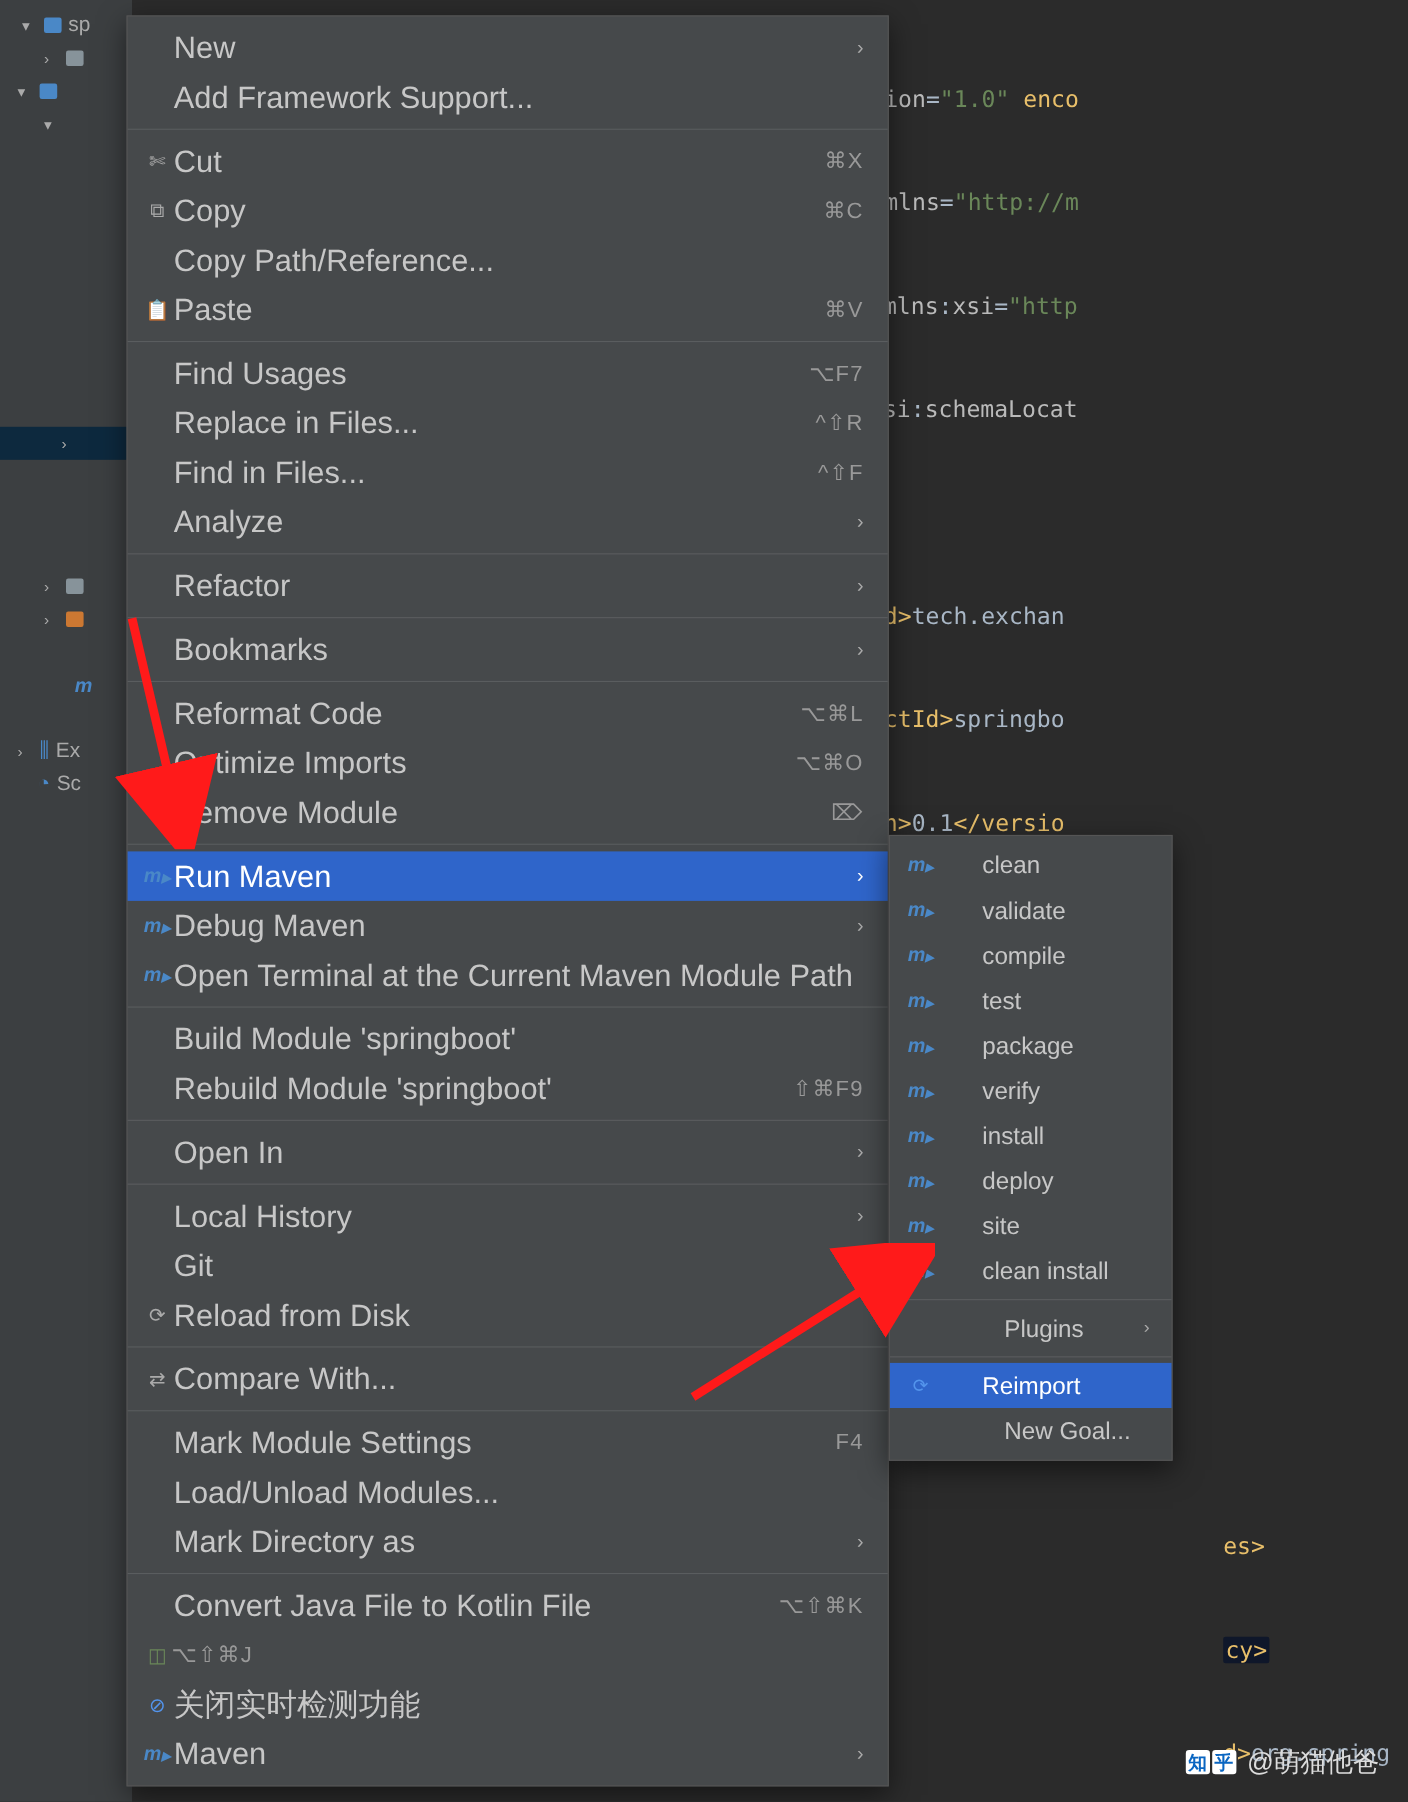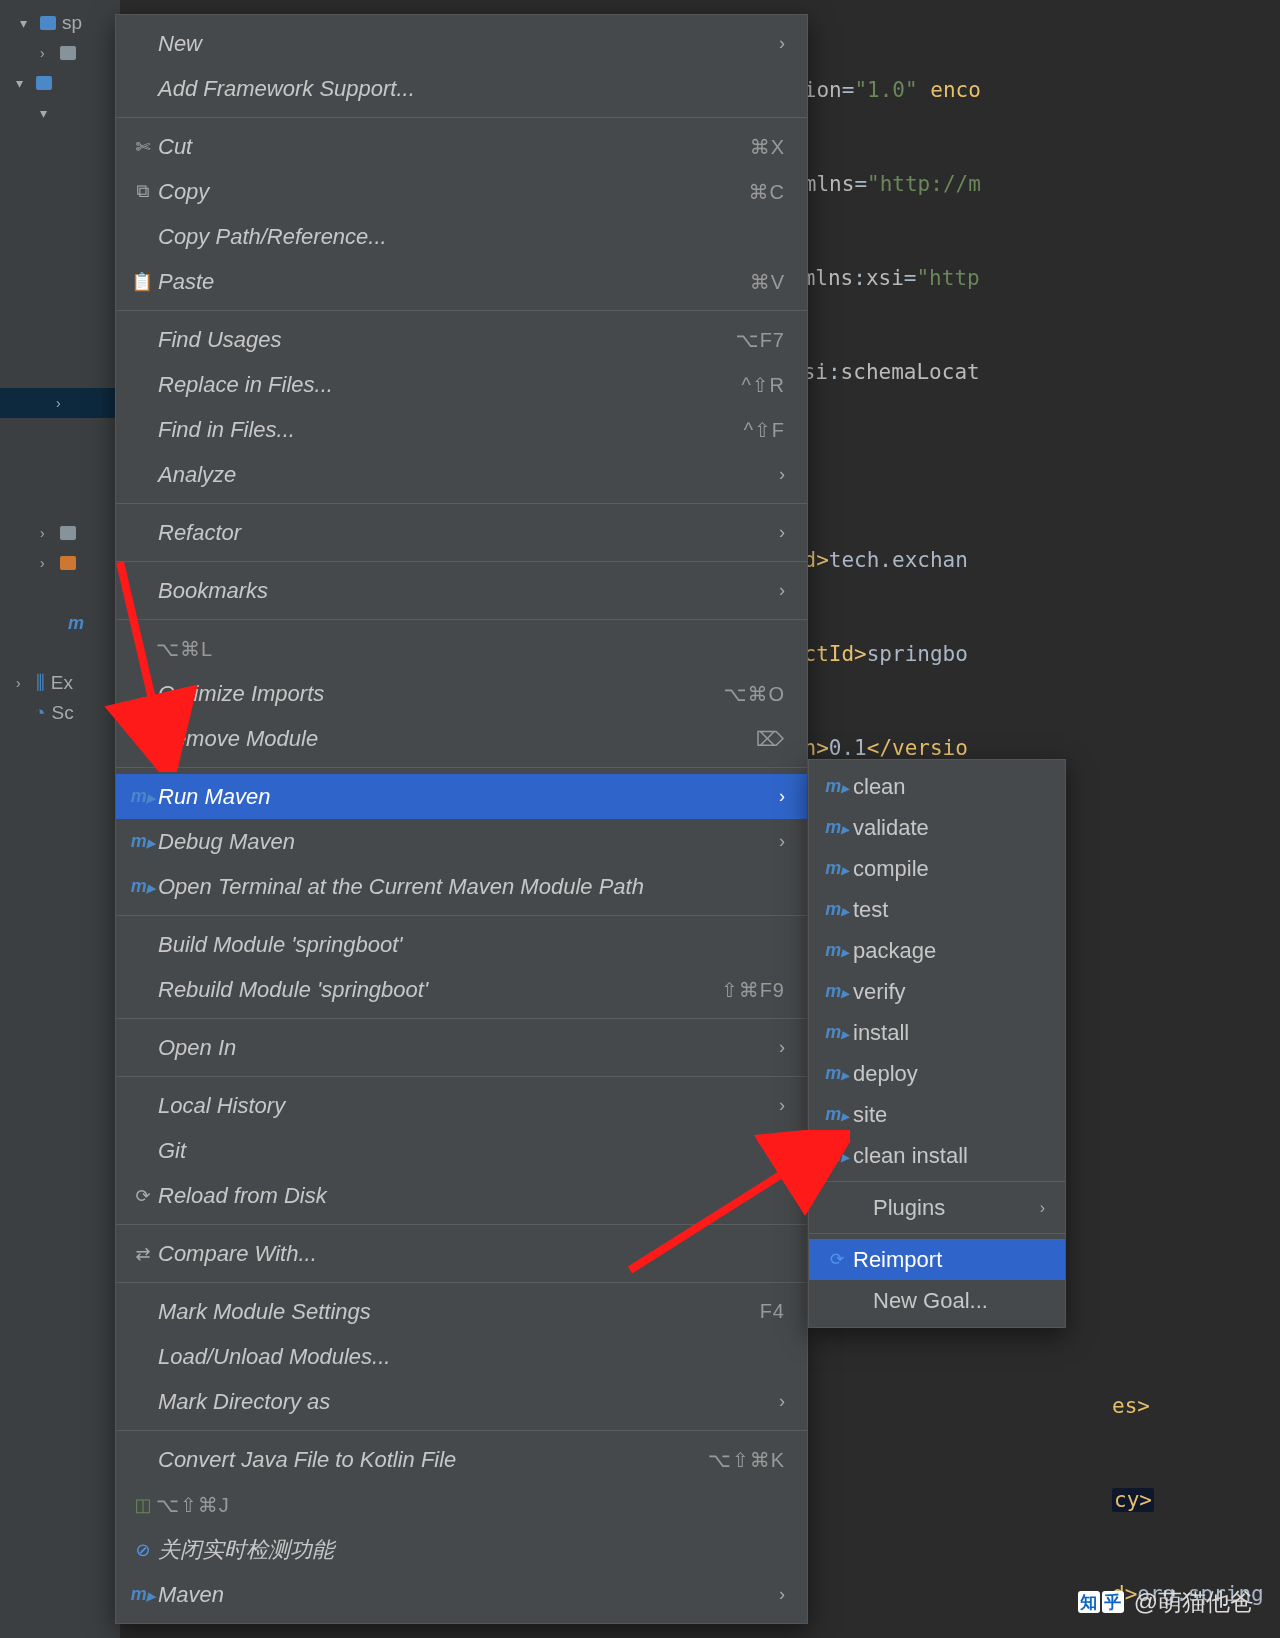--- a/index.html
+++ b/index.html
@@ -63,21 +63,21 @@
   display: flex;
   align-items: center;
   height: 45px;
   padding: 0 22px 0 14px;
   color: #c7c7c7;
   cursor: default;
 }
 .menu-item.highlighted { background: #2f65ca; color: #fff; }
 .menu-icon { width: 26px; display: flex; justify-content: center; font-size: 18px; color: #aaa; }
 .menu-item.highlighted .menu-icon { color: #fff; }
-.menu-label { flex: 1; padding-left: 2px; font-size: 22px; font-style: italic; }
+.menu-label { flex: 1; padding-left: 2px; font-size: 28px; }
 .menu-shortcut { color: #999; font-size: 20px; letter-spacing: 1px; }
 .menu-arrow { color: #aaa; font-size: 18px; margin-left: 10px; }
 .menu-item.highlighted .menu-arrow { color: #fff; }
 .menu-sep { height: 1px; background: #5a5d5f; margin: 6px 0; }
 .sub-menu {
   position: absolute;
   left: 808px; top: 759px;
   width: 258px;
   background: #46494b;
   border: 1px solid #555;
@@ -87,21 +87,21 @@
 .sub-item {
   display: flex;
   align-items: center;
   height: 41px;
   padding: 0 20px 0 14px;
   color: #c7c7c7;
   font-size: 22px;
 }
 .sub-item.highlighted { background: #2f65ca; color: #fff; }
 .sub-icon { width: 28px; display: flex; justify-content: center; font-size: 17px; }
-.sub-label { flex: 1; padding-left: 2px; }
+.sub-label { flex: 1; padding-left: 2px; margin-left: 40px; }
 .sub-arrow { color: #aaa; font-size: 16px; }
 .sub-sep { height: 1px; background: #5a5d5f; margin: 5px 0; }
 .m-icon { color: #4a88c7; font-weight: bold; font-style: italic; font-size: 18px; }
 .arrow-anno {
   position: absolute;
   pointer-events: none;
 }
 .watermark {
   position: absolute;
   right: 26px;
@@ -260,20 +260,21 @@
     </div>
     <div class="menu-sep"></div>
     <div class="menu-item">
       <span class="menu-icon"></span>
       <span class="menu-label">Bookmarks</span>
       <span class="menu-arrow">›</span>
     </div>
     <div class="menu-sep"></div>
     <div class="menu-item">
       <span class="menu-icon"></span>
+      <span class="menu-label">Reformat Code</span>
       <span class="menu-shortcut">⌥⌘L</span>
     </div>
     <div class="menu-item">
       <span class="menu-icon"></span>
       <span class="menu-label">Optimize Imports</span>
       <span class="menu-shortcut">⌥⌘O</span>
     </div>
     <div class="menu-item">
       <span class="menu-icon"></span>
       <span class="menu-label">Remove Module</span>

